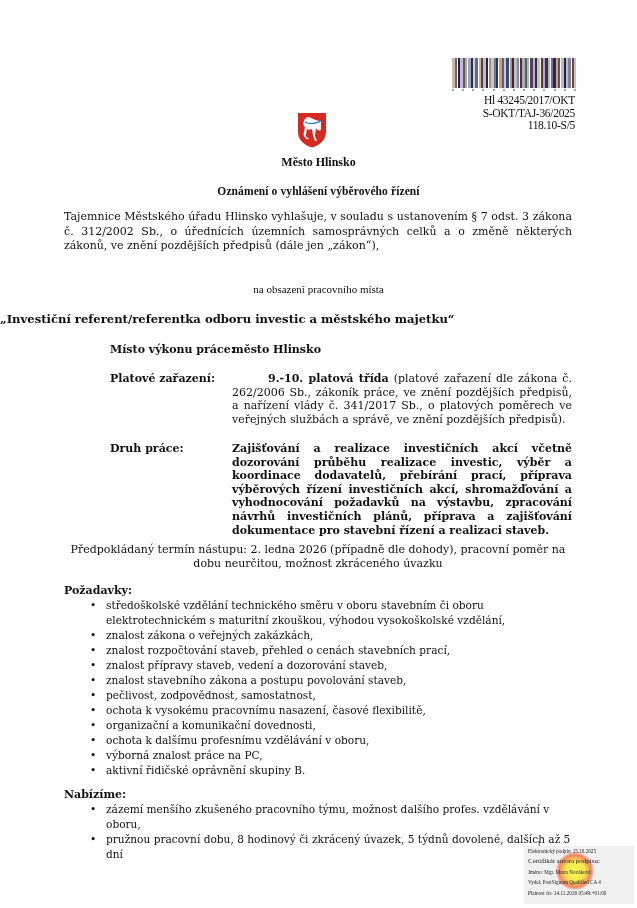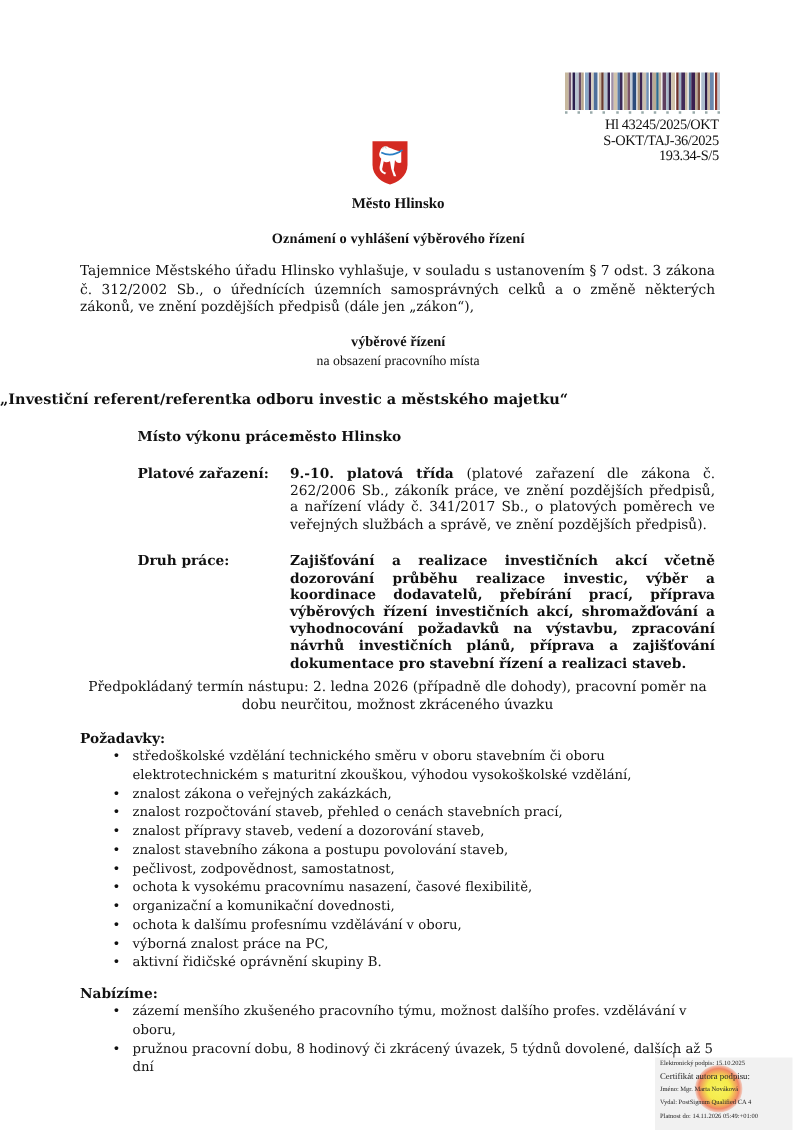--- a/index.html
+++ b/index.html
@@ -24,21 +24,21 @@
 
   .intro { position: absolute; left: 64px; width: 508px; top: 210px; font-size: 11px; line-height: 14.6px; text-align: justify; }
 
   .vr-title { position: absolute; left: 0; width: 637px; top: 268px; text-align: center; font-size: 11.5px; font-weight: bold; }
   .vr-sub { position: absolute; left: 0; width: 637px; top: 283px; text-align: center; font-size: 11px; }
   .position { position: absolute; left: 0; width: 637px; top: 312px; text-align: left; font-size: 11.6px; font-weight: bold; }
 
   .field { position: absolute; left: 64px; width: 508px; font-size: 11px; line-height: 13.6px; }
   .field .label { position: absolute; left: 0; top: 0; font-weight: bold; margin-left: 46px; }
   .field .value { position: absolute; left: 168px; width: 340px; top: 0; text-align: justify; }
-  .field .value b { font-weight: bold; }
+  .field .value b { font-weight: bold; margin-left: 36px; }
   .f-misto { top: 343px; }
   .f-plat { top: 372px; }
   .f-druh { top: 442px; }
   .f-druh .value { font-weight: bold; }
 
   .nastup { position: absolute; left: 64px; width: 508px; top: 543px; font-size: 11px; line-height: 14px; font-weight: normal; text-align: center; }
 
   .section-h { position: absolute; left: 64px; font-size: 11px; font-weight: bold; }
   .h-poz { top: 584px; }
   .h-nab { top: 788px; }
@@ -122,38 +122,37 @@
       <i></i>
       <i></i>
       <i></i>
       <i></i>
       <i></i>
       <i></i>
       <i></i>
     </div>
 
   <div class="refs tnr">
-    <div>Hl 43245/2025/OKT</div>
+    <div>Hl 43245/2017/OKT</div>
     <div>S-OKT/TAJ-36/2025</div>
-    <div>193.34-S/5</div>
+    <div>118.10-S/5</div>
   </div>
 
   <svg class="crest" viewBox="0 0 30 36">
     <path d="M1 1 H29 V20 C29 29 21 34 15 35.5 C9 34 1 29 1 20 Z" fill="#d42a22"></path>
     <path d="M7 9 C8 5 12 4 14 6 C17 7 20 9 24 9 L24 18 C22 19 20 18 19 16 L18 24 L20 29 L18 29 L16 23 L15 17 C13 18 11 18 10 17 L9 22 C8 24 10 26 12 26 L11 27.5 C7 26 6 23 7 20 L8 15 C6 13 6 11 7 9 Z" fill="#ffffff"></path>
     <path d="M8 10 C12 12 18 13 25 8" stroke="#2a7fc4" stroke-width="1.3" fill="none"></path>
     <path d="M9 7 L11 5 L12 7" stroke="#bbb" stroke-width="0.6" fill="none"></path>
   </svg>
 
   <div class="city tnr">Město Hlinsko</div>
   <div class="announce tnr">Oznámení o vyhlášení výběrového řízení</div>
 
   <div class="intro serif">Tajemnice Městského úřadu Hlinsko vyhlašuje, v souladu s ustanovením § 7 odst. 3 zákona č. 312/2002 Sb., o úřednících územních samosprávných celků a o změně některých zákonů, ve znění pozdějších předpisů (dále jen „zákon“),</div>
 
-  <div class="vr-title tnr">výběrové řízení</div>
   <div class="vr-sub tnr">na obsazení pracovního místa</div>
   <div class="position serif">„Investiční referent/referentka odboru investic a městského majetku“</div>
 
   <div class="field f-misto serif">
     <div class="label">Místo výkonu práce:</div>
     <div class="value" style="font-weight:bold">město Hlinsko</div>
   </div>
 
   <div class="field f-plat serif">
     <div class="label">Platové zařazení:</div>

